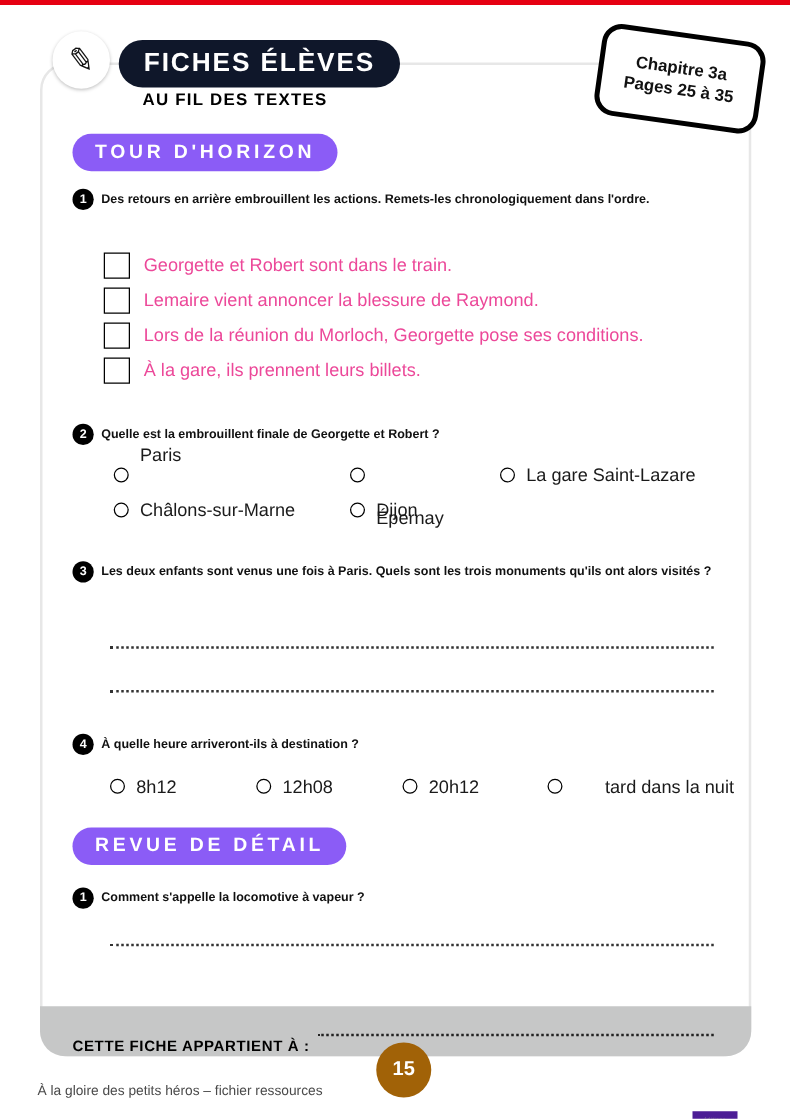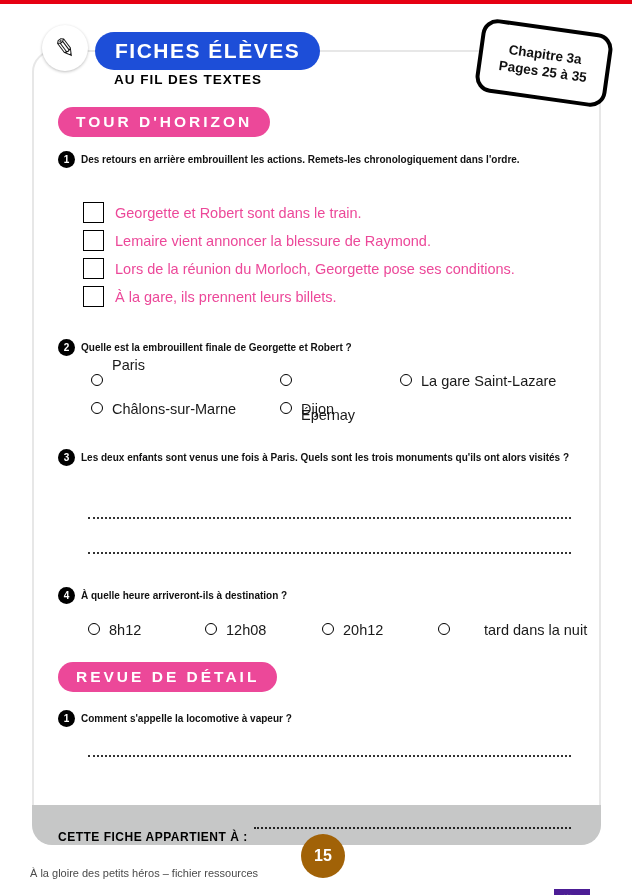--- a/index.html
+++ b/index.html
@@ -18,38 +18,38 @@
 
   
   .pencil-circle {
     position:absolute; left:42px; top:25px; width:46px; height:46px;
     background:#fff; border-radius:50%; box-shadow:0 1px 3px rgba(0,0,0,.25);
     display:flex; align-items:center; justify-content:center; z-index:3;
   }
   .pencil-glyph { font-size:26px; color:#111; transform:rotate(8deg); }
   .title-pill {
     position:absolute; left:95px; top:32px; height:38px; padding:0 20px;
-    background:#1d4ed8; border-radius:19px; display:flex; align-items:center; z-index:2;
+    background:#0f172a; border-radius:19px; display:flex; align-items:center; z-index:2;
     color:#fff; font-weight:bold; font-size:21px; letter-spacing:1.5px;
   }
   .subtitle {
     position:absolute; left:95px; top:72px; width:186px; text-align:center;
     font-weight:bold; font-size:13.5px; letter-spacing:1px; color:#000;
   }
   .stamp {
     position:absolute; left:478px; top:26px; width:132px; height:74px;
     border:4px solid #000; border-radius:16px; background:#fff; z-index:2;
     transform:rotate(8deg); display:flex; flex-direction:column;
     align-items:center; justify-content:center; gap:2px;
     font-weight:bold; font-size:13.5px; color:#111;
   }
 
   
   .banner-pill {
-    position:absolute; height:30px; padding:0 18px; background:#ec4899;
+    position:absolute; height:30px; padding:0 18px; background:#8b5cf6;
     border-radius:15px; display:flex; align-items:center;
     color:#fff; font-weight:bold; font-size:15.5px; letter-spacing:3px;
   }
 
   
   .q-circle {
     position:absolute; width:17px; height:17px; border-radius:50%;
     background:#000; color:#fff; font-size:10px; font-weight:bold;
     display:flex; align-items:center; justify-content:center;
   }

